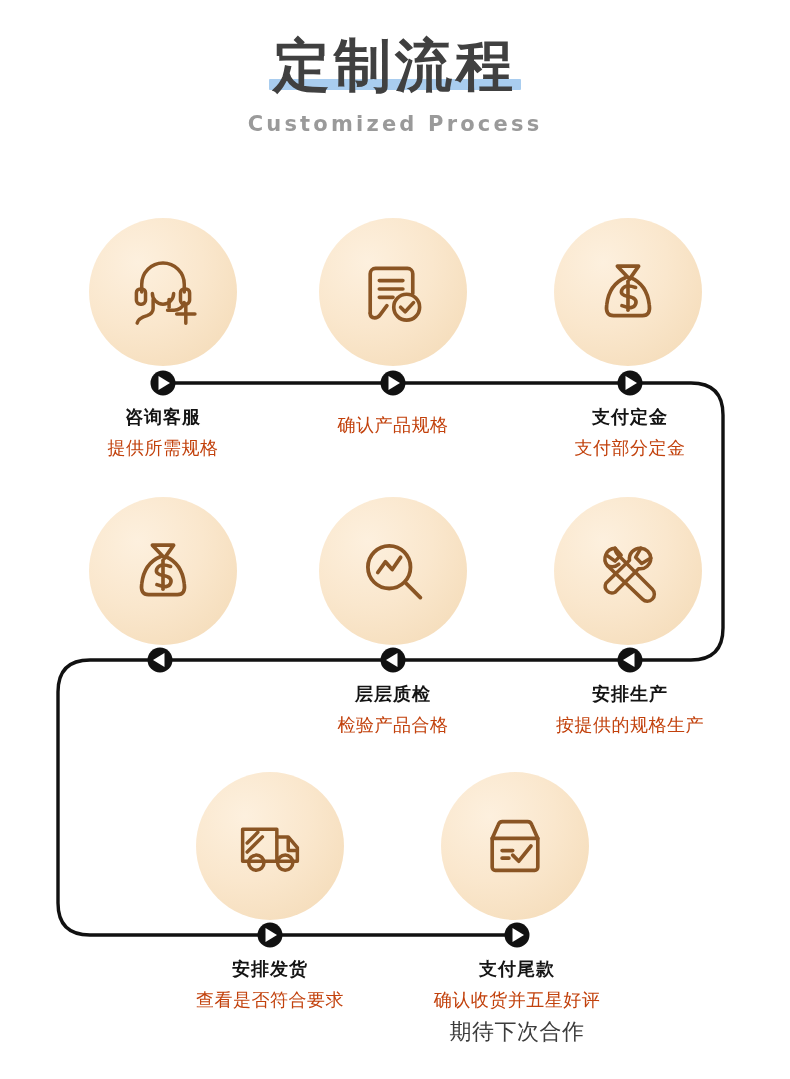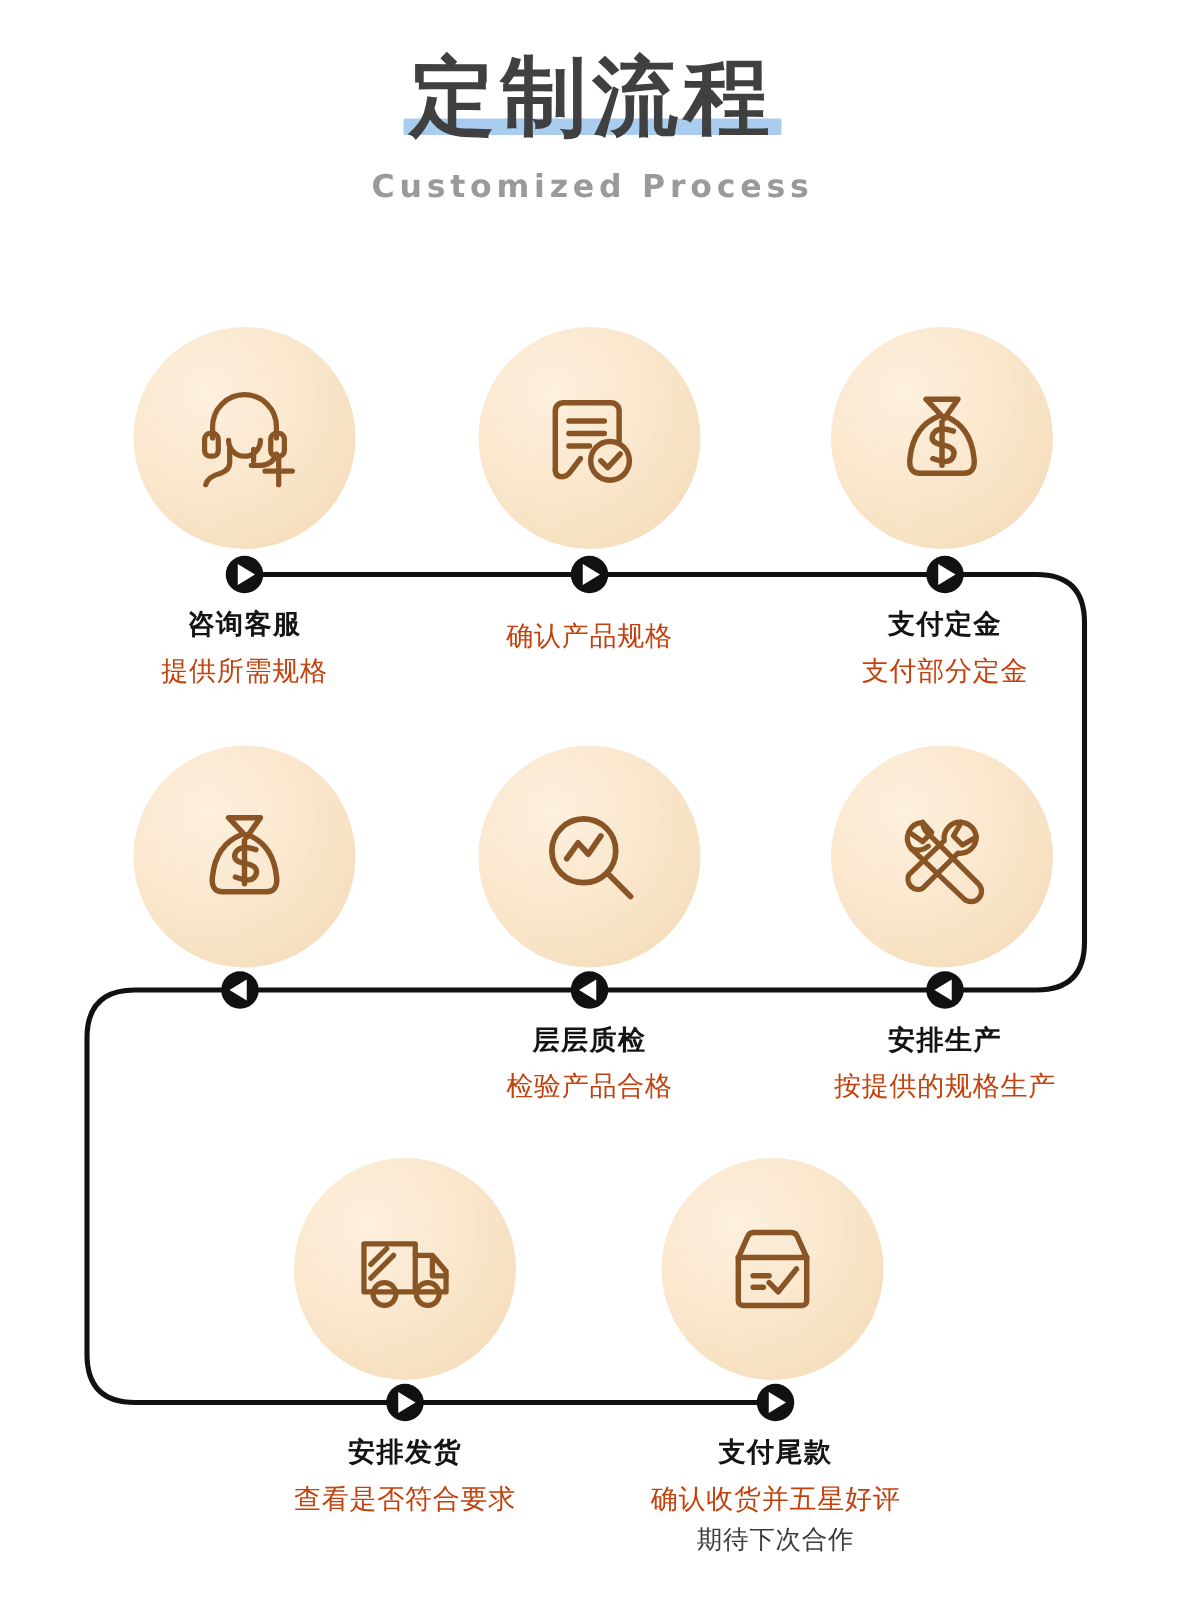--- a/index.html
+++ b/index.html
@@ -47,21 +47,21 @@
     font-size:18px;font-weight:bold;color:#141414;letter-spacing:1px;
     white-space:nowrap;line-height:1.25;
   }
   .step .desc{
     font-family:"DejaVu Sans","Liberation Sans",sans-serif;
     font-size:18px;color:#c2410c;letter-spacing:0.5px;
     white-space:nowrap;line-height:1.5;margin-top:5px;
   }
   .step .desc2{
     font-family:"DejaVu Sans","Liberation Sans",sans-serif;
-    font-size:17px;color:#3c3c3c;letter-spacing:0.5px;
+    font-size:22px;color:#3c3c3c;letter-spacing:0.5px;
     white-space:nowrap;line-height:1.5;margin-top:2px;
   }
 </style>
 </head>
 <body>
 
 <div class="page">
 
   <div class="header">
     <div class="title-wrap">

